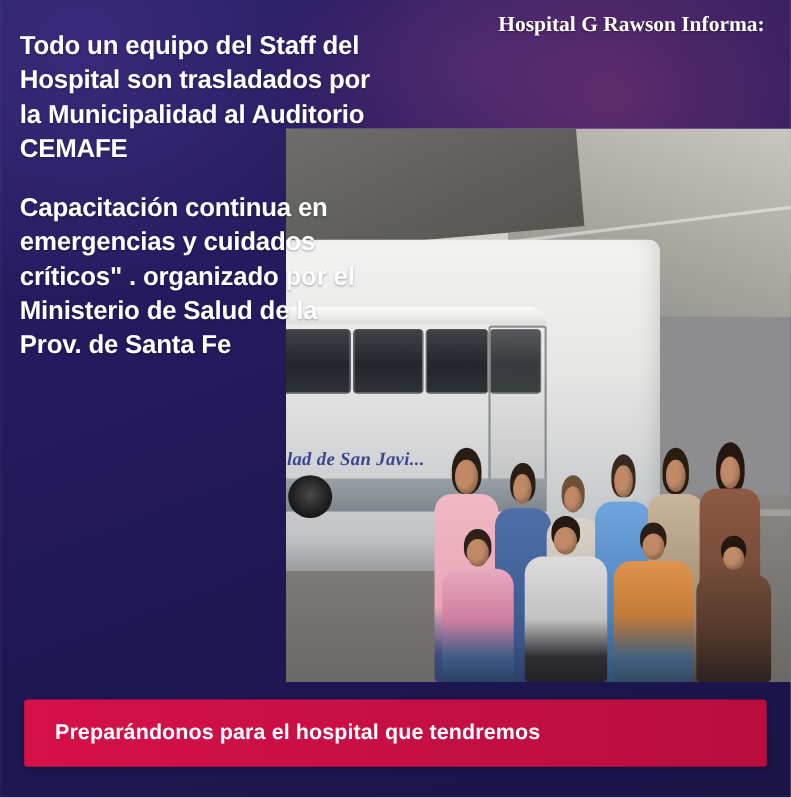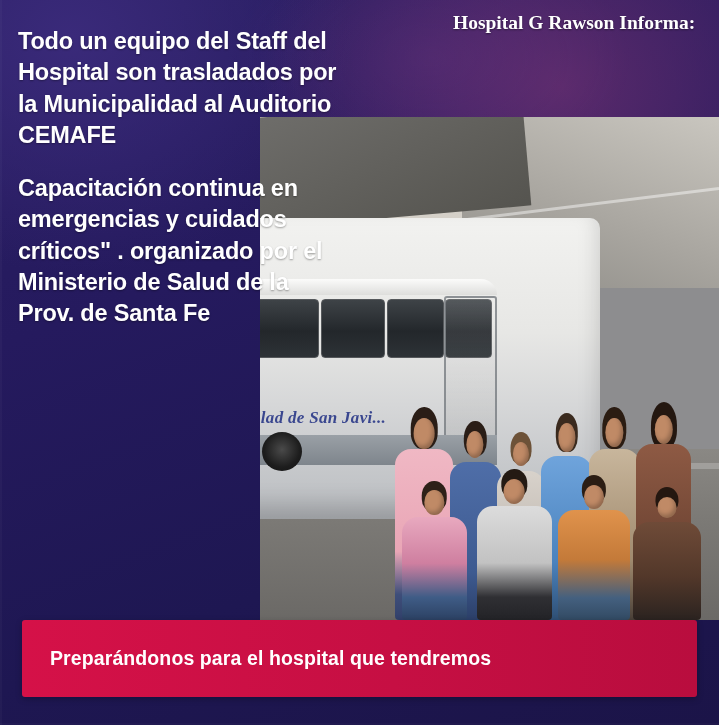--- a/index.html
+++ b/index.html
@@ -220,21 +220,21 @@
     width: 100%;
     border-radius: 16px 16px 4px 4px;
   }
 
   
   #ribbon {
     position: absolute;
     left: 22px;
     bottom: 28px;
     width: 675px;
-    height: 77px;
+    height: 61px;
     background: linear-gradient(90deg, #d51148 0%, #c60f43 55%, #b90d3e 100%);
     border-radius: 3px;
     display: flex;
     align-items: center;
     z-index: 9;
     box-shadow: 0 2px 6px rgba(0,0,0,0.25);
   }
   #ribbon .ribbon-text {
     color: #ffffff;
     font-weight: bold;

